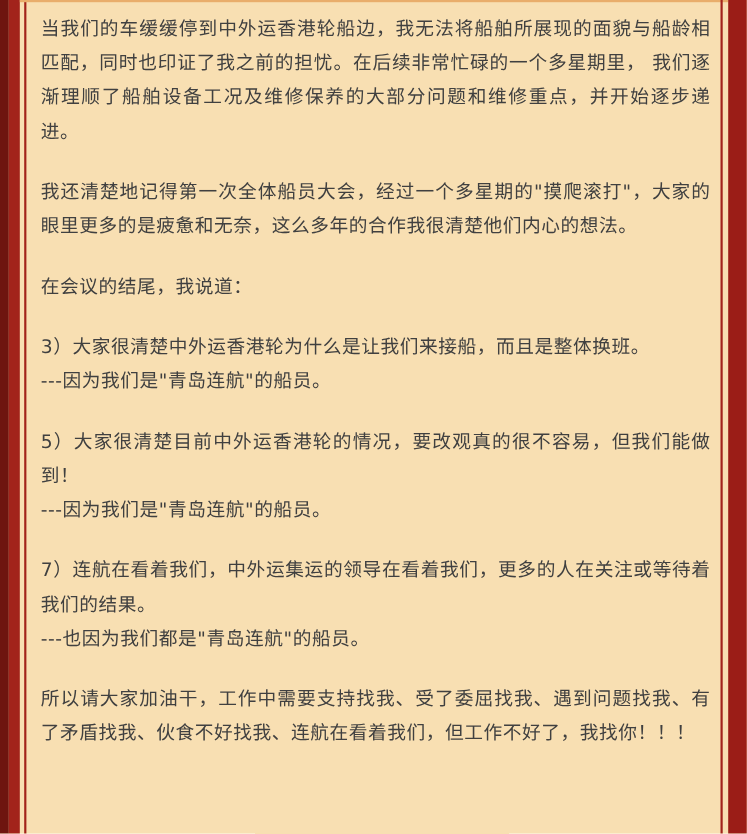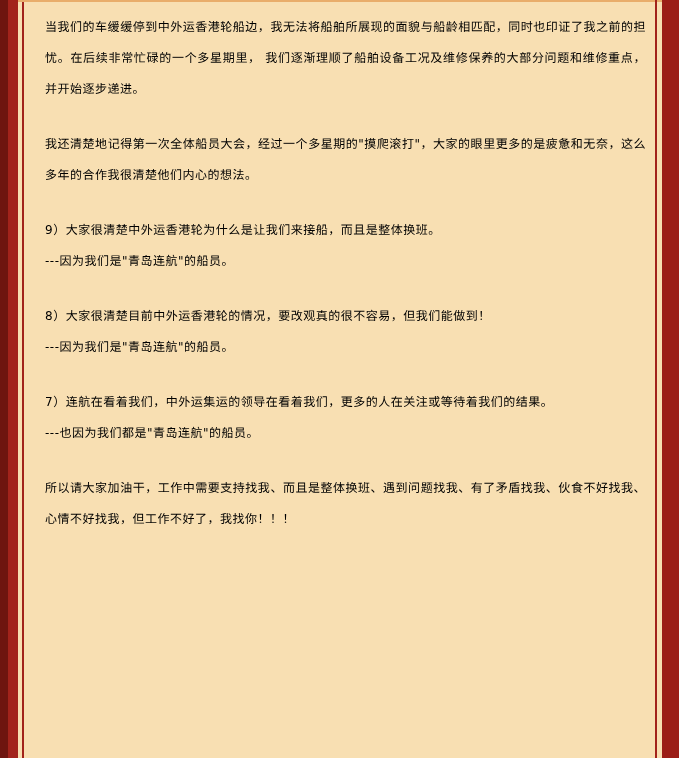--- a/index.html
+++ b/index.html
@@ -45,24 +45,24 @@
     position: absolute;
     left: 24px;
     right: 24px;
     top: 0;
     bottom: 0;
     padding: 12px 9px 0 9px;
     box-sizing: border-box;
     overflow: hidden;
   }
   .content p {
-    margin: 0 0 24px 12px;
-    font-size: 12px;
+    margin: 0 0 24px 4px;
+    font-size: 17px;
     line-height: 31px;
-    color: #000000;
+    color: #404040;
     text-align: justify;
     text-justify: inter-ideograph;
     white-space: pre-line;
     letter-spacing: 0.5px;
   }
 </style>
 </head>
 <body>
 
 <div class="page">
@@ -70,22 +70,23 @@
   <div class="band-left-dark"></div>
   <div class="band-left-red"></div>
   <div class="rule-left"></div>
   <div class="rule-top"></div>
   <div class="rule-right"></div>
   <div class="band-right-red"></div>
 
   <div class="content">
     <p>当我们的车缓缓停到中外运香港轮船边，我无法将船舶所展现的面貌与船龄相匹配，同时也印证了我之前的担忧。在后续非常忙碌的一个多星期里， 我们逐渐理顺了船舶设备工况及维修保养的大部分问题和维修重点，并开始逐步递进。</p>
     <p>我还清楚地记得第一次全体船员大会，经过一个多星期的"摸爬滚打"，大家的眼里更多的是疲惫和无奈，这么多年的合作我很清楚他们内心的想法。</p>
-    <p>9）大家很清楚中外运香港轮为什么是让我们来接船，而且是整体换班。
+    <p>在会议的结尾，我说道：</p>
+    <p>3）大家很清楚中外运香港轮为什么是让我们来接船，而且是整体换班。
 ---因为我们是"青岛连航"的船员。</p>
-    <p>8）大家很清楚目前中外运香港轮的情况，要改观真的很不容易，但我们能做到！
+    <p>5）大家很清楚目前中外运香港轮的情况，要改观真的很不容易，但我们能做到！
 ---因为我们是"青岛连航"的船员。</p>
     <p>7）连航在看着我们，中外运集运的领导在看着我们，更多的人在关注或等待着我们的结果。
 ---也因为我们都是"青岛连航"的船员。</p>
-    <p>所以请大家加油干，工作中需要支持找我、而且是整体换班、遇到问题找我、有了矛盾找我、伙食不好找我、心情不好找我，但工作不好了，我找你！！！</p>
+    <p>所以请大家加油干，工作中需要支持找我、受了委屈找我、遇到问题找我、有了矛盾找我、伙食不好找我、连航在看着我们，但工作不好了，我找你！！！</p>
   </div>
 
 </div>
 
 </body></html>

